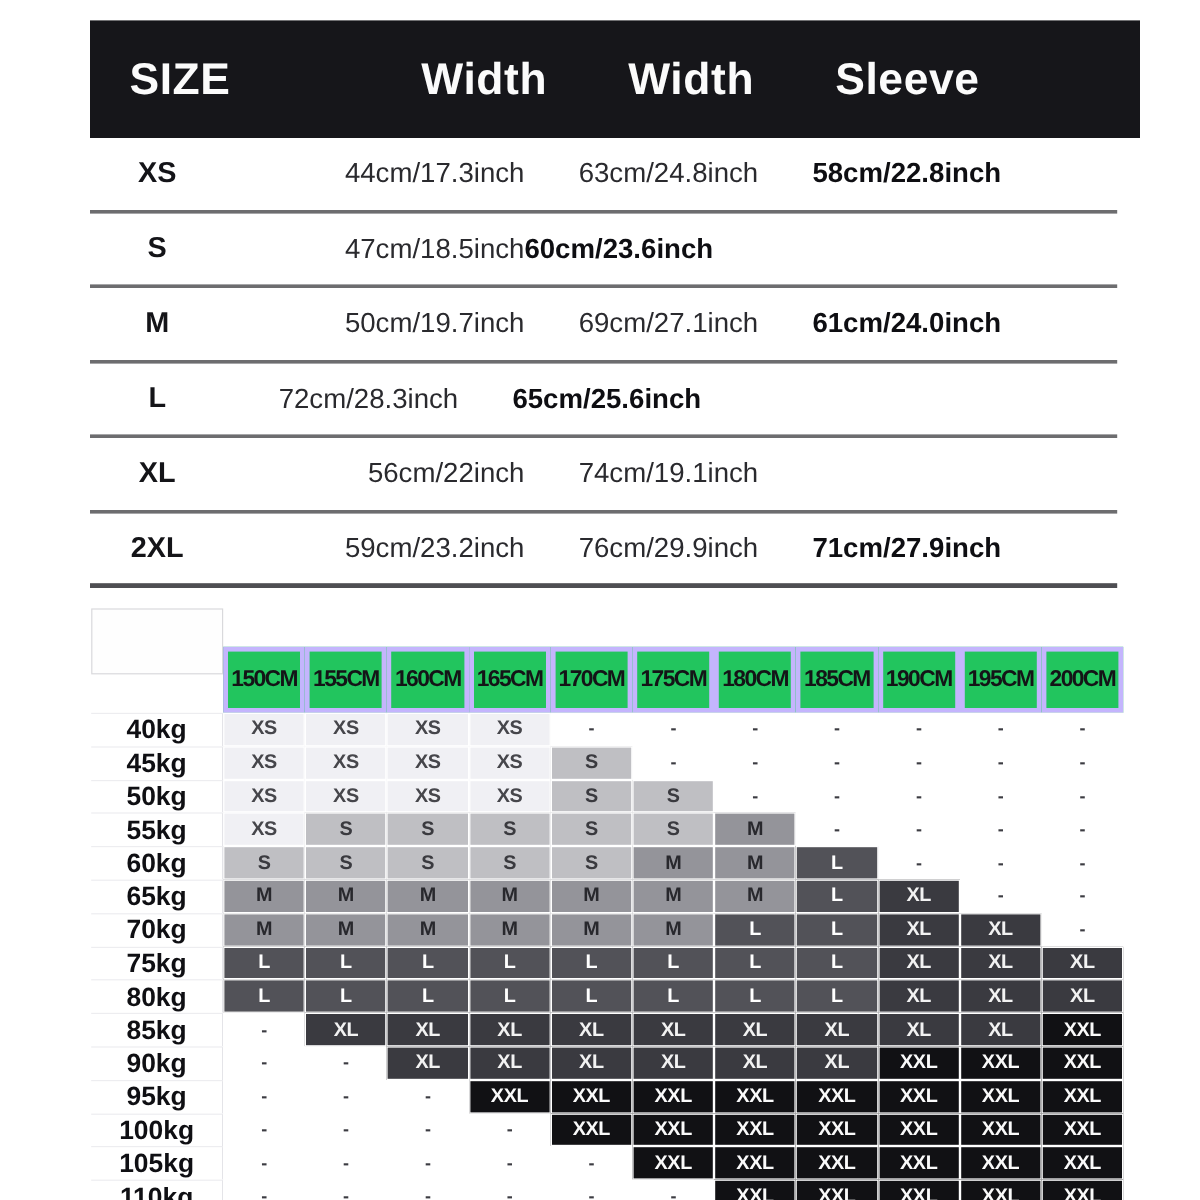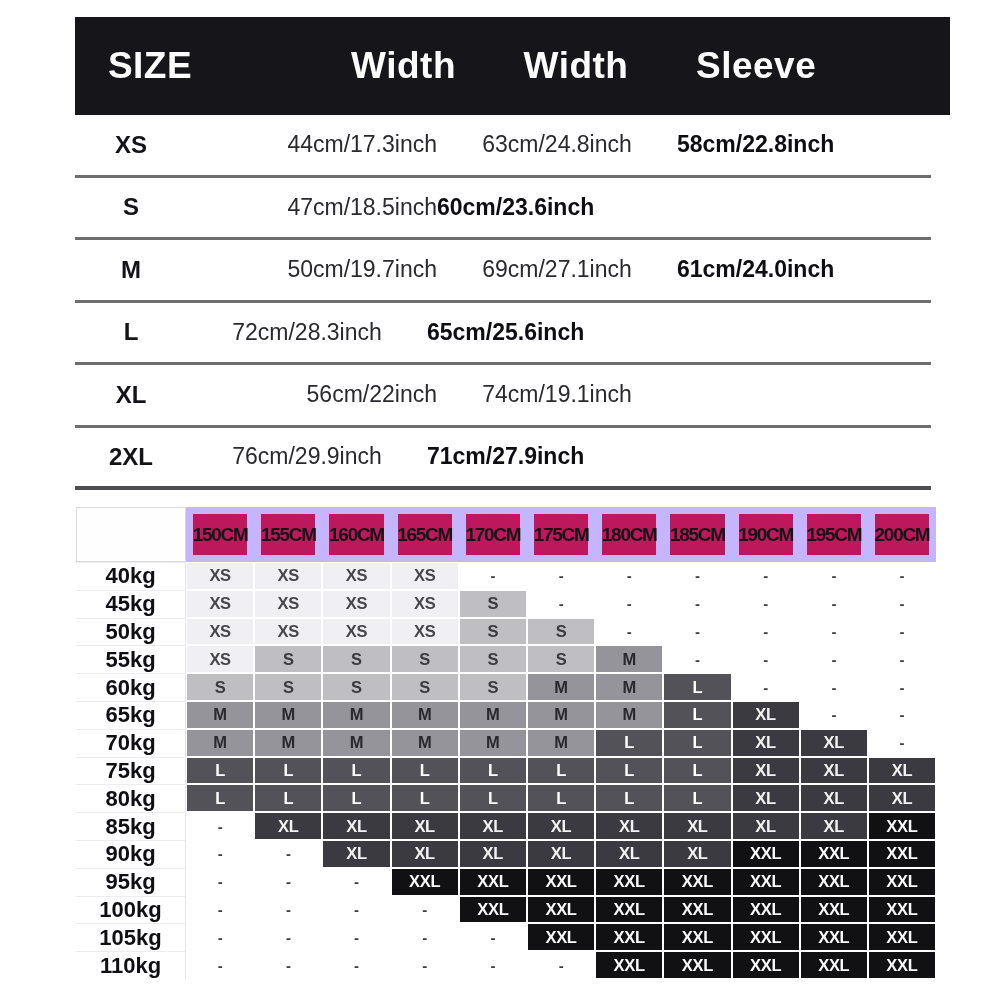--- a/index.html
+++ b/index.html
@@ -26,23 +26,23 @@
   .tt-sleeve{font-size:23px;font-weight:700;color:#0e0e12;}
 
   
   .mx{position:absolute;left:76px;top:507px;}
   .mx-row{display:flex;}
   .mx-corner{
     width:110px;height:55px;box-sizing:border-box;
     border:1px solid #d9d9dc;background:#fefefe;
   }
   .mx-h{
-    width:68.2px;height:55px;box-sizing:border-box;border:7px solid #c4b5fd;
-    background:#be185d;display:flex;align-items:center;justify-content:center;
-    font-weight:700;font-size:19px;letter-spacing:-1.3px;color:#141417;
+    width:68.2px;height:55px;box-sizing:border-box;border:4px solid #c4b5fd;
+    background:#22c55e;display:flex;align-items:center;justify-content:center;
+    font-weight:700;font-size:19px;letter-spacing:-1.3px;color:#141417;margin-top:32px;
   }
   .mx-l{
     width:110px;height:27.8px;box-sizing:border-box;display:flex;align-items:center;
     justify-content:center;font-weight:700;font-size:22px;color:#0f0f13;
     border-top:1px solid #ededf0;border-right:1px solid #e4e4e8;background:#fff;
   }
   .mx-c{
     width:68.2px;height:27.8px;box-sizing:border-box;border:1px solid #ffffff;
     display:flex;align-items:center;justify-content:center;
     font-weight:700;font-size:16.5px;letter-spacing:-.3px;
@@ -84,20 +84,21 @@
         <div class="tc3 tt-val">72cm/28.3inch</div>
         <div class="tc4 tt-sleeve">65cm/25.6inch</div>
       </div>
       <div class="tt-row">
         <div class="tc1 tt-size">XL</div>
         <div class="tc2 tt-val">56cm/22inch</div>
         <div class="tc3 tt-val">74cm/19.1inch</div>
       </div>
       <div class="tt-row">
         <div class="tc1 tt-size">2XL</div>
+        <div class="tc2 tt-val">59cm/23.2inch</div>
         <div class="tc3 tt-val">76cm/29.9inch</div>
         <div class="tc4 tt-sleeve">71cm/27.9inch</div>
       </div>
     </div>
 
   <div class="mx">
     <div class="mx-row" id="mxHeader">
         <div class="mx-corner"></div>
         <div class="mx-h">150CM</div>
         <div class="mx-h">155CM</div>

